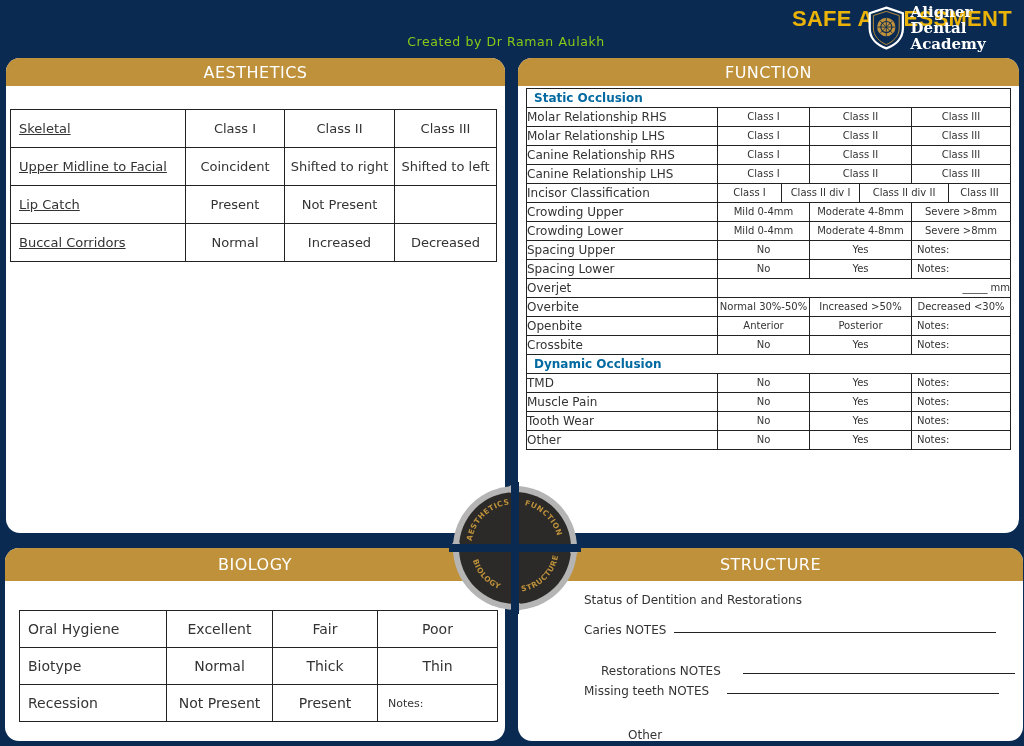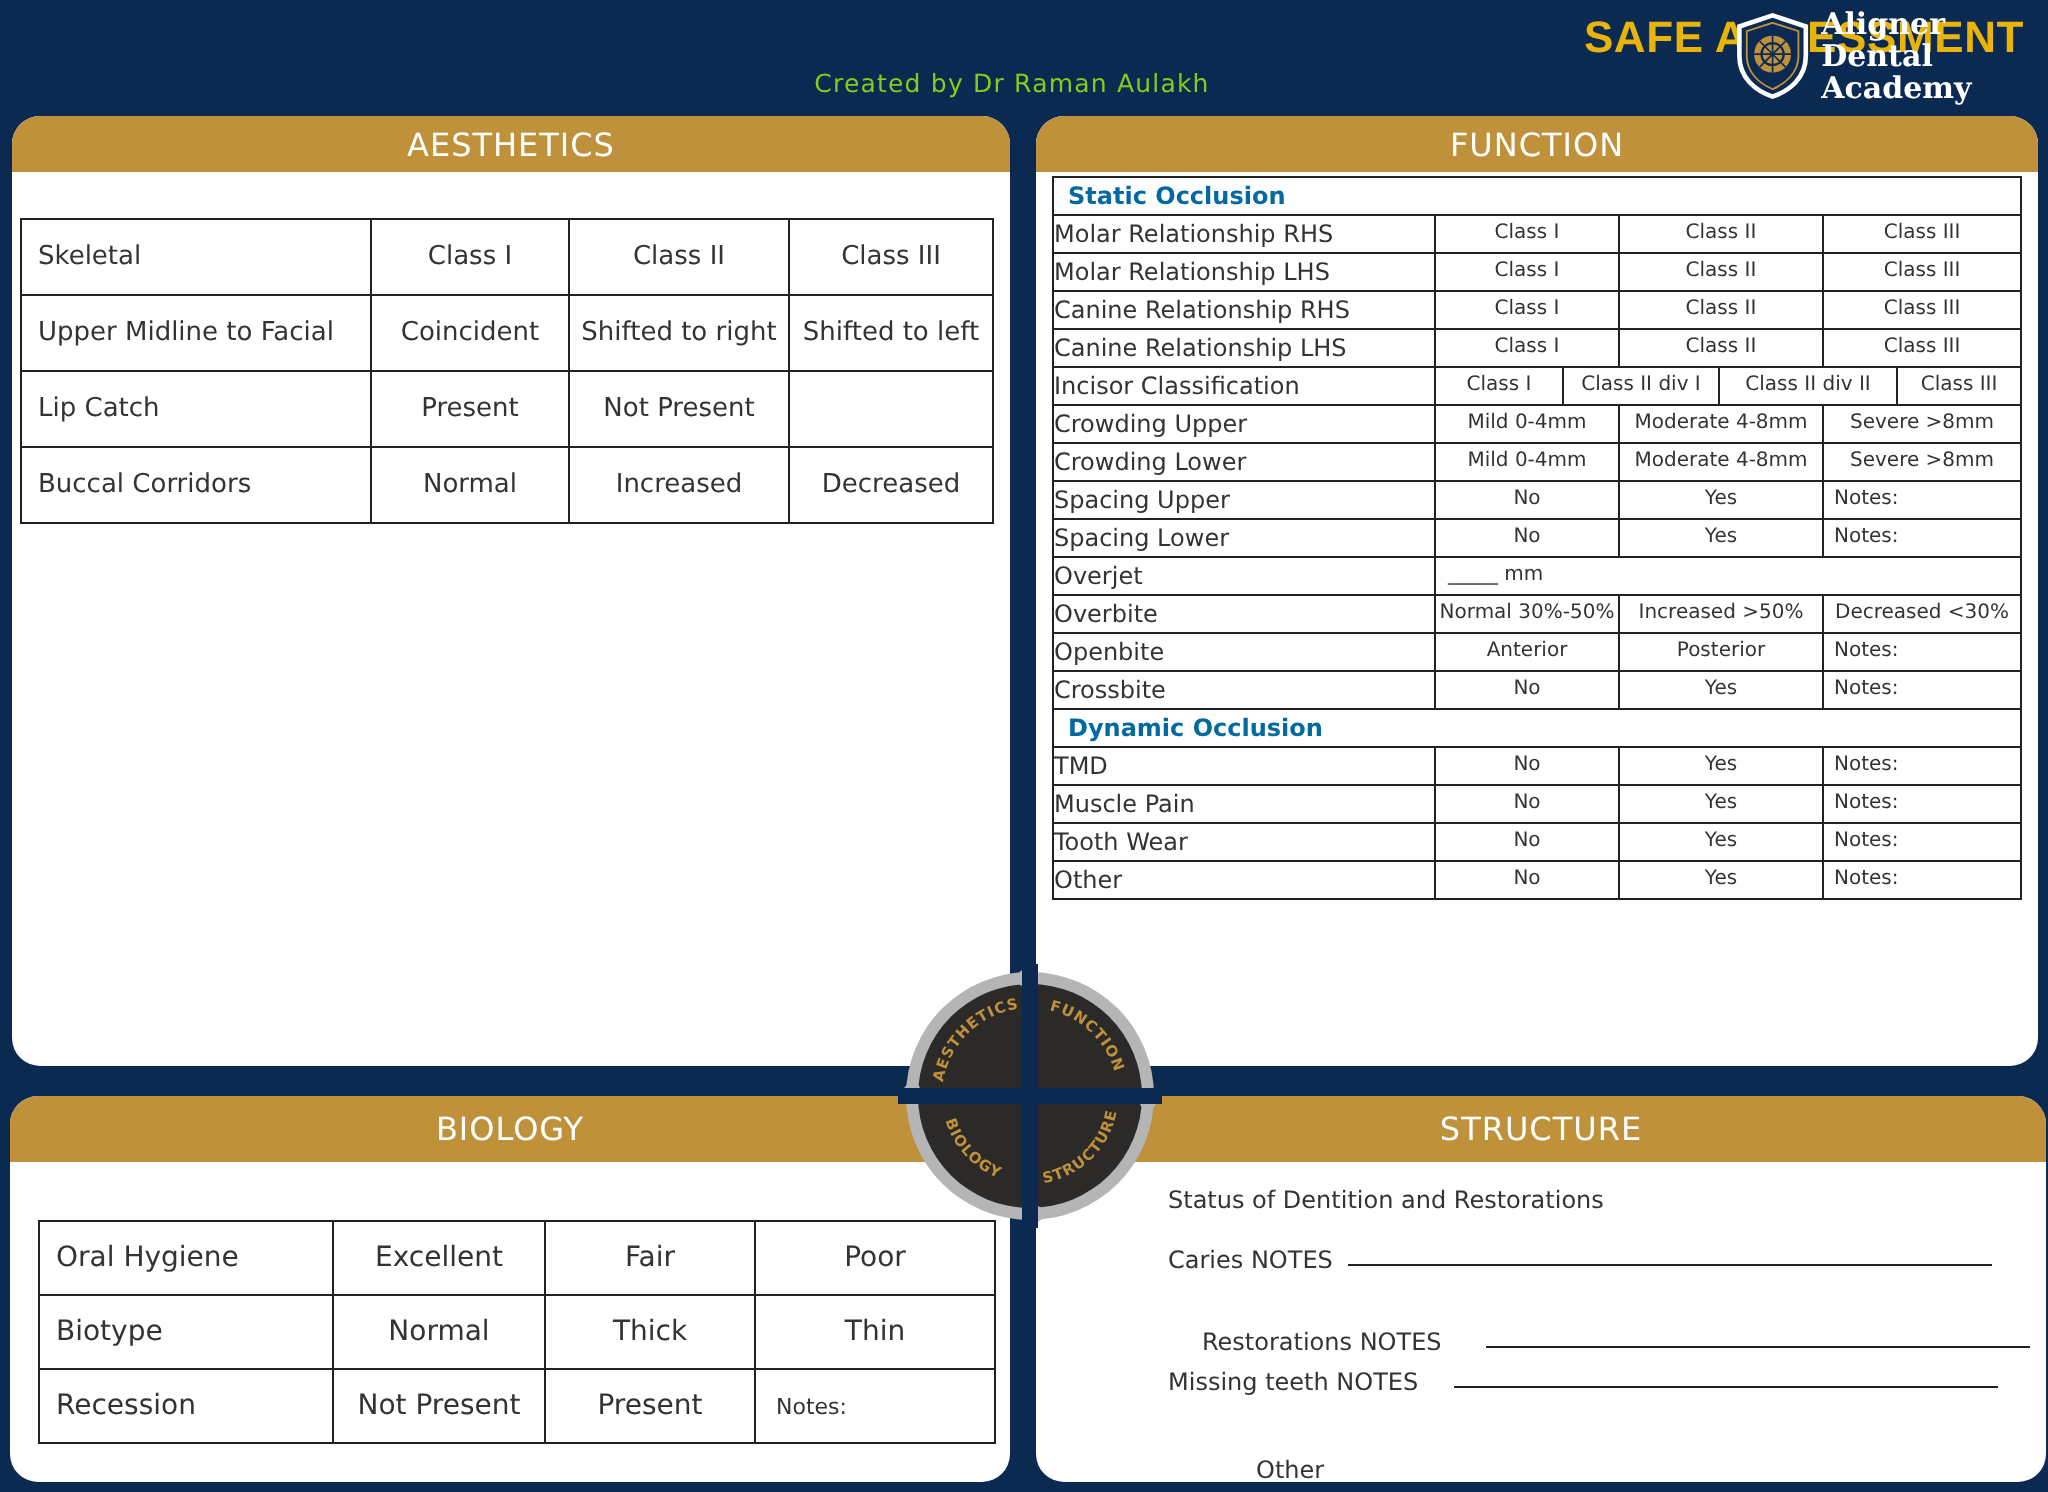--- a/index.html
+++ b/index.html
@@ -15,21 +15,21 @@
   .panel { position:absolute; background:#fff; border-radius:14px; overflow:hidden; }
   .panel-head { background:#be913a; color:#fff; text-align:center; font-size:16px; letter-spacing:0.5px;
                 height:28px; line-height:30px; }
 
   table { border-collapse:collapse; position:absolute; table-layout:fixed; }
   td { border:1.5px solid #222; padding:0; font-size:12.5px; color:#333; }
   td.lbl { text-align:left; padding-left:8px; }
   td.c { text-align:center; }
 
   .aes td { height:37px; font-size:13px; }
-  .aes td.lbl { font-size:13px; }
+  .aes td.lbl { font-size:13px;text-decoration:underline; }
 
   .fn td { height:18px; font-size:10px; line-height:18px; }
   .fn td.lbl { font-size:12px; padding-left:0; }
   .fn td.sec { font-weight:bold; font-size:12px; padding-left:7px; color:#0369a1; }
   .fn td.note { text-align:left; padding-left:5px; }
 
   .bio td { height:36px; font-size:14px; }
   .bio td.note { font-size:11px; text-align:left; padding-left:10px; }
 
   .struct-line { position:absolute; font-size:12px; color:#333; display:flex; align-items:flex-end; }
@@ -164,21 +164,21 @@
     </tr>
     <tr>
       <td class="lbl">Spacing Lower</td>
       <td class="c" colspan="2">No</td>
       <td class="c" colspan="2">Yes</td>
       <td class="note" colspan="2">Notes:</td>
     </tr>
 
     <tr>
       <td class="lbl">Overjet</td>
-      <td colspan="6" class="note" style="padding-left:6px; vertical-align:bottom;">_____ mm</td>
+      <td colspan="6" class="note" style="padding-left:6px; vertical-align:bottom;text-align:right;">_____ mm</td>
     </tr>
 
     <tr>
       <td class="lbl">Overbite</td>
       <td class="c" colspan="2">Normal 30%-50%</td>
       <td class="c" colspan="2">Increased &gt;50%</td>
       <td class="c" colspan="2">Decreased &lt;30%</td>
     </tr>
     <tr>
       <td class="lbl">Openbite</td>

